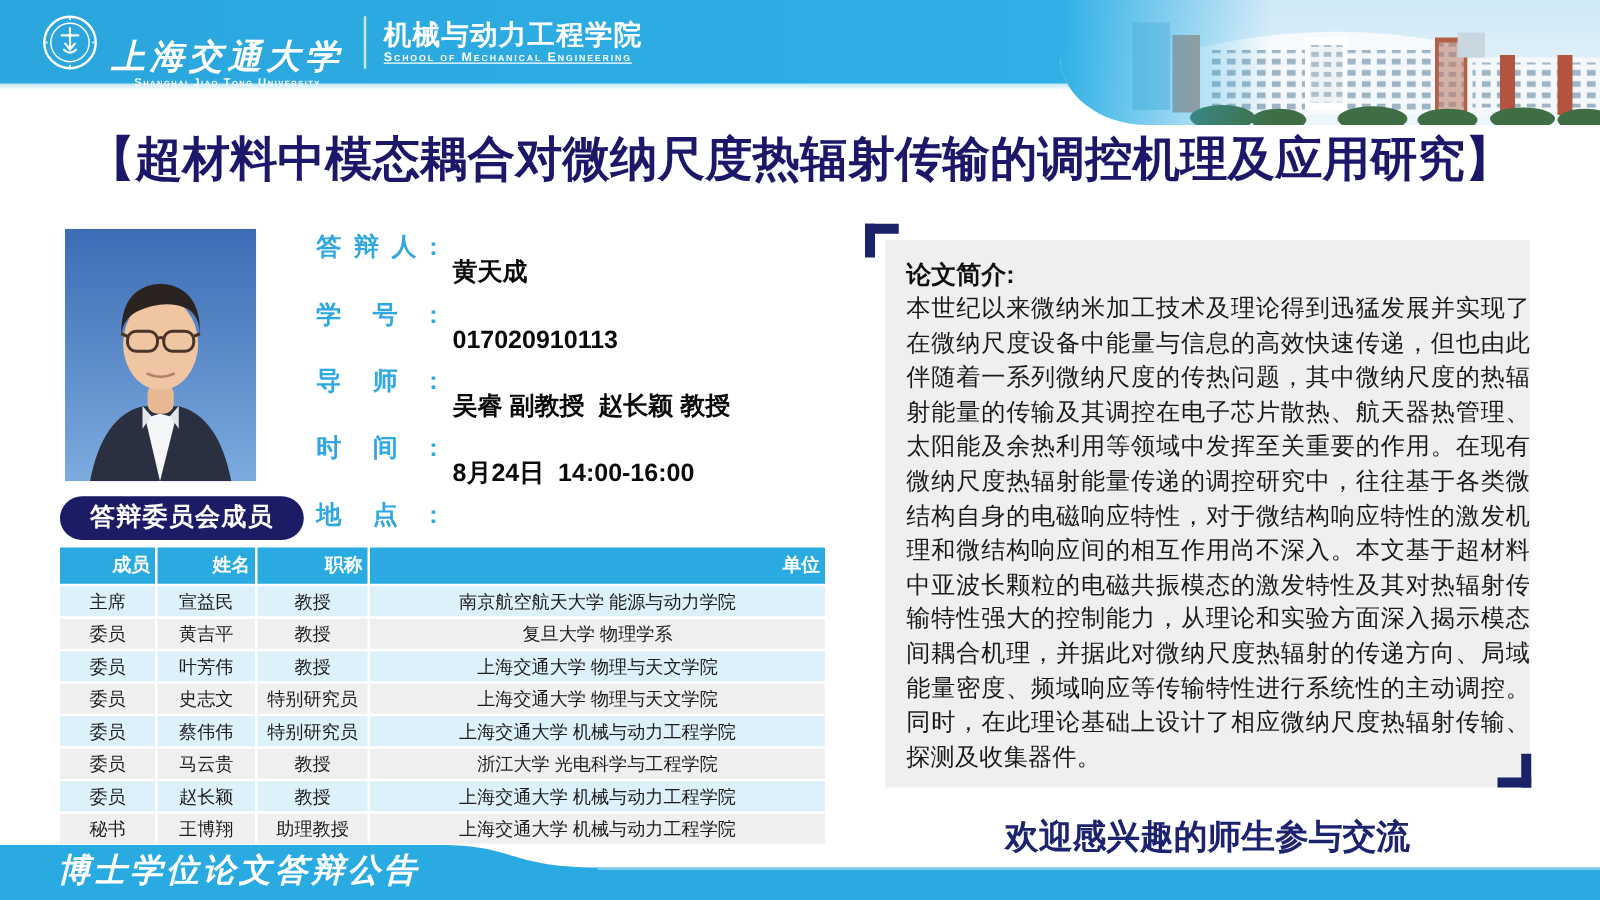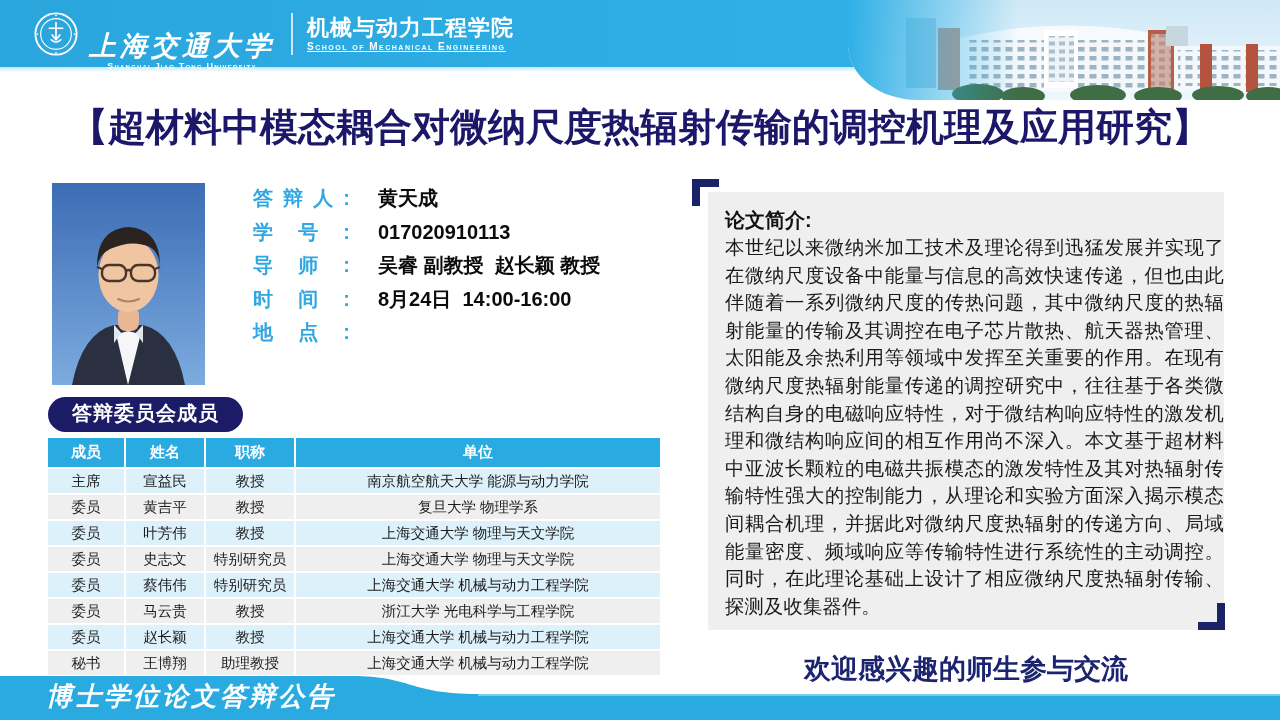--- a/index.html
+++ b/index.html
@@ -37,31 +37,31 @@
   .main-title{
     position:absolute; top:102px; left:0; width:100%; text-align:center; z-index:3;
     font-size:38px; font-weight:900; color:#1c1768; letter-spacing:0px; white-space:nowrap;
   }
   
   .portrait{ position:absolute; left:52px; top:183px; width:153px; height:202px; }
   .info-list{ position:absolute; left:253px; top:182px; }
   .info-row{ display:flex; line-height:33.5px; }
   .info-lbl{
     display:inline-block; width:97px; color:#2fa7e2; font-weight:bold; font-size:20px;
-    text-align:justify; text-align-last:justify; margin-right:28px; white-space:nowrap;
-  }
-  .info-val{ font-size:20px; font-weight:bold; color:#0b0b0b; white-space:pre; }
+    text-align:justify; text-align-last:justify; margin-right:12px; white-space:nowrap;
+  }
+  .info-val{ font-size:20px; font-weight:bold; color:#0b0b0b; white-space:pre;margin-top:20px; }
   
   .badge{
     position:absolute; left:48px; top:397px; background:#1b1b66; color:#fff;
     font-size:20px; font-weight:bold; padding:3px 24px 5px 24px; border-radius:18px; letter-spacing:1px;
   }
   .committee-table{ position:absolute; left:46px; top:436px; border-collapse:separate; border-spacing:2px; background:#fff; }
   .committee-table th{
-    background:#29abe2; color:#fff; font-size:15px; font-weight:bold; height:29px; text-align:center; padding:0 4px;
+    background:#29abe2; color:#fff; font-size:15px; font-weight:bold; height:29px; text-align:right; padding:0 4px;
   }
   .committee-table td{ font-size:14.5px; color:#1c1c1c; height:24px; text-align:center; padding:0 4px; white-space:nowrap; }
   .committee-table tr.even td{ background:#ddf1fb; }
   .committee-table tr.odd td{ background:#efefef; }
   .col-role{ width:76px; } .col-name{ width:78px; } .col-title{ width:88px; } .col-unit{ width:364px; }
   
   .abstract-panel{
     position:absolute; left:708px; top:192px; width:516px; height:438px;
     background:#efefef; padding:14px 0 10px 17px; z-index:2;
   }

